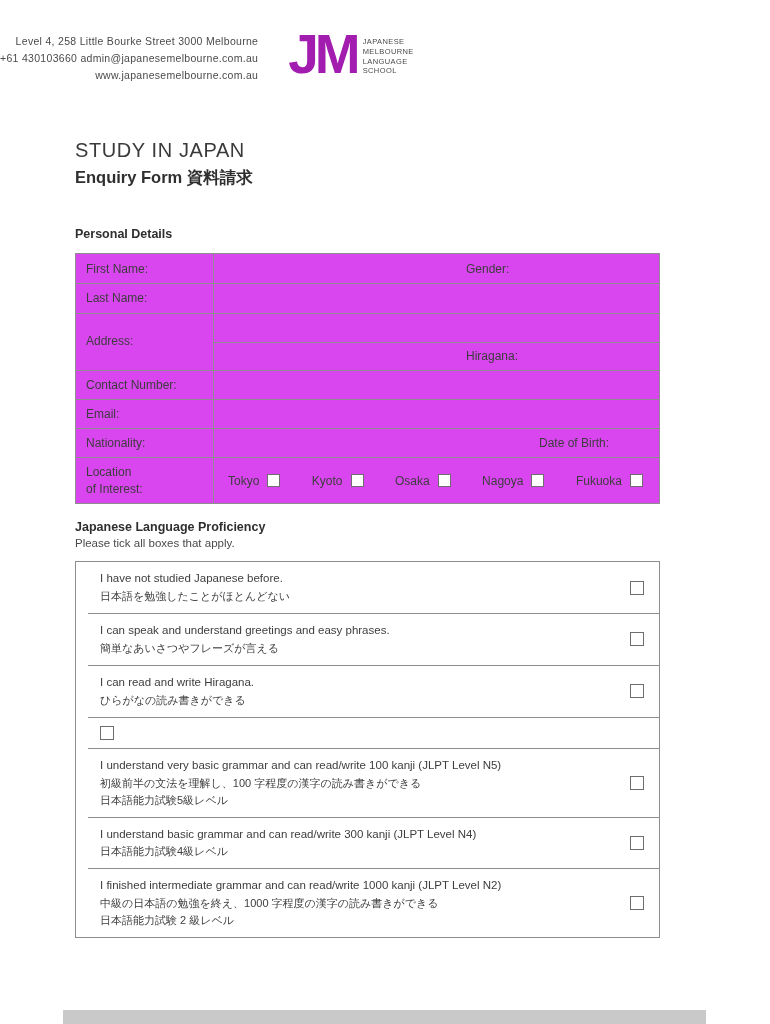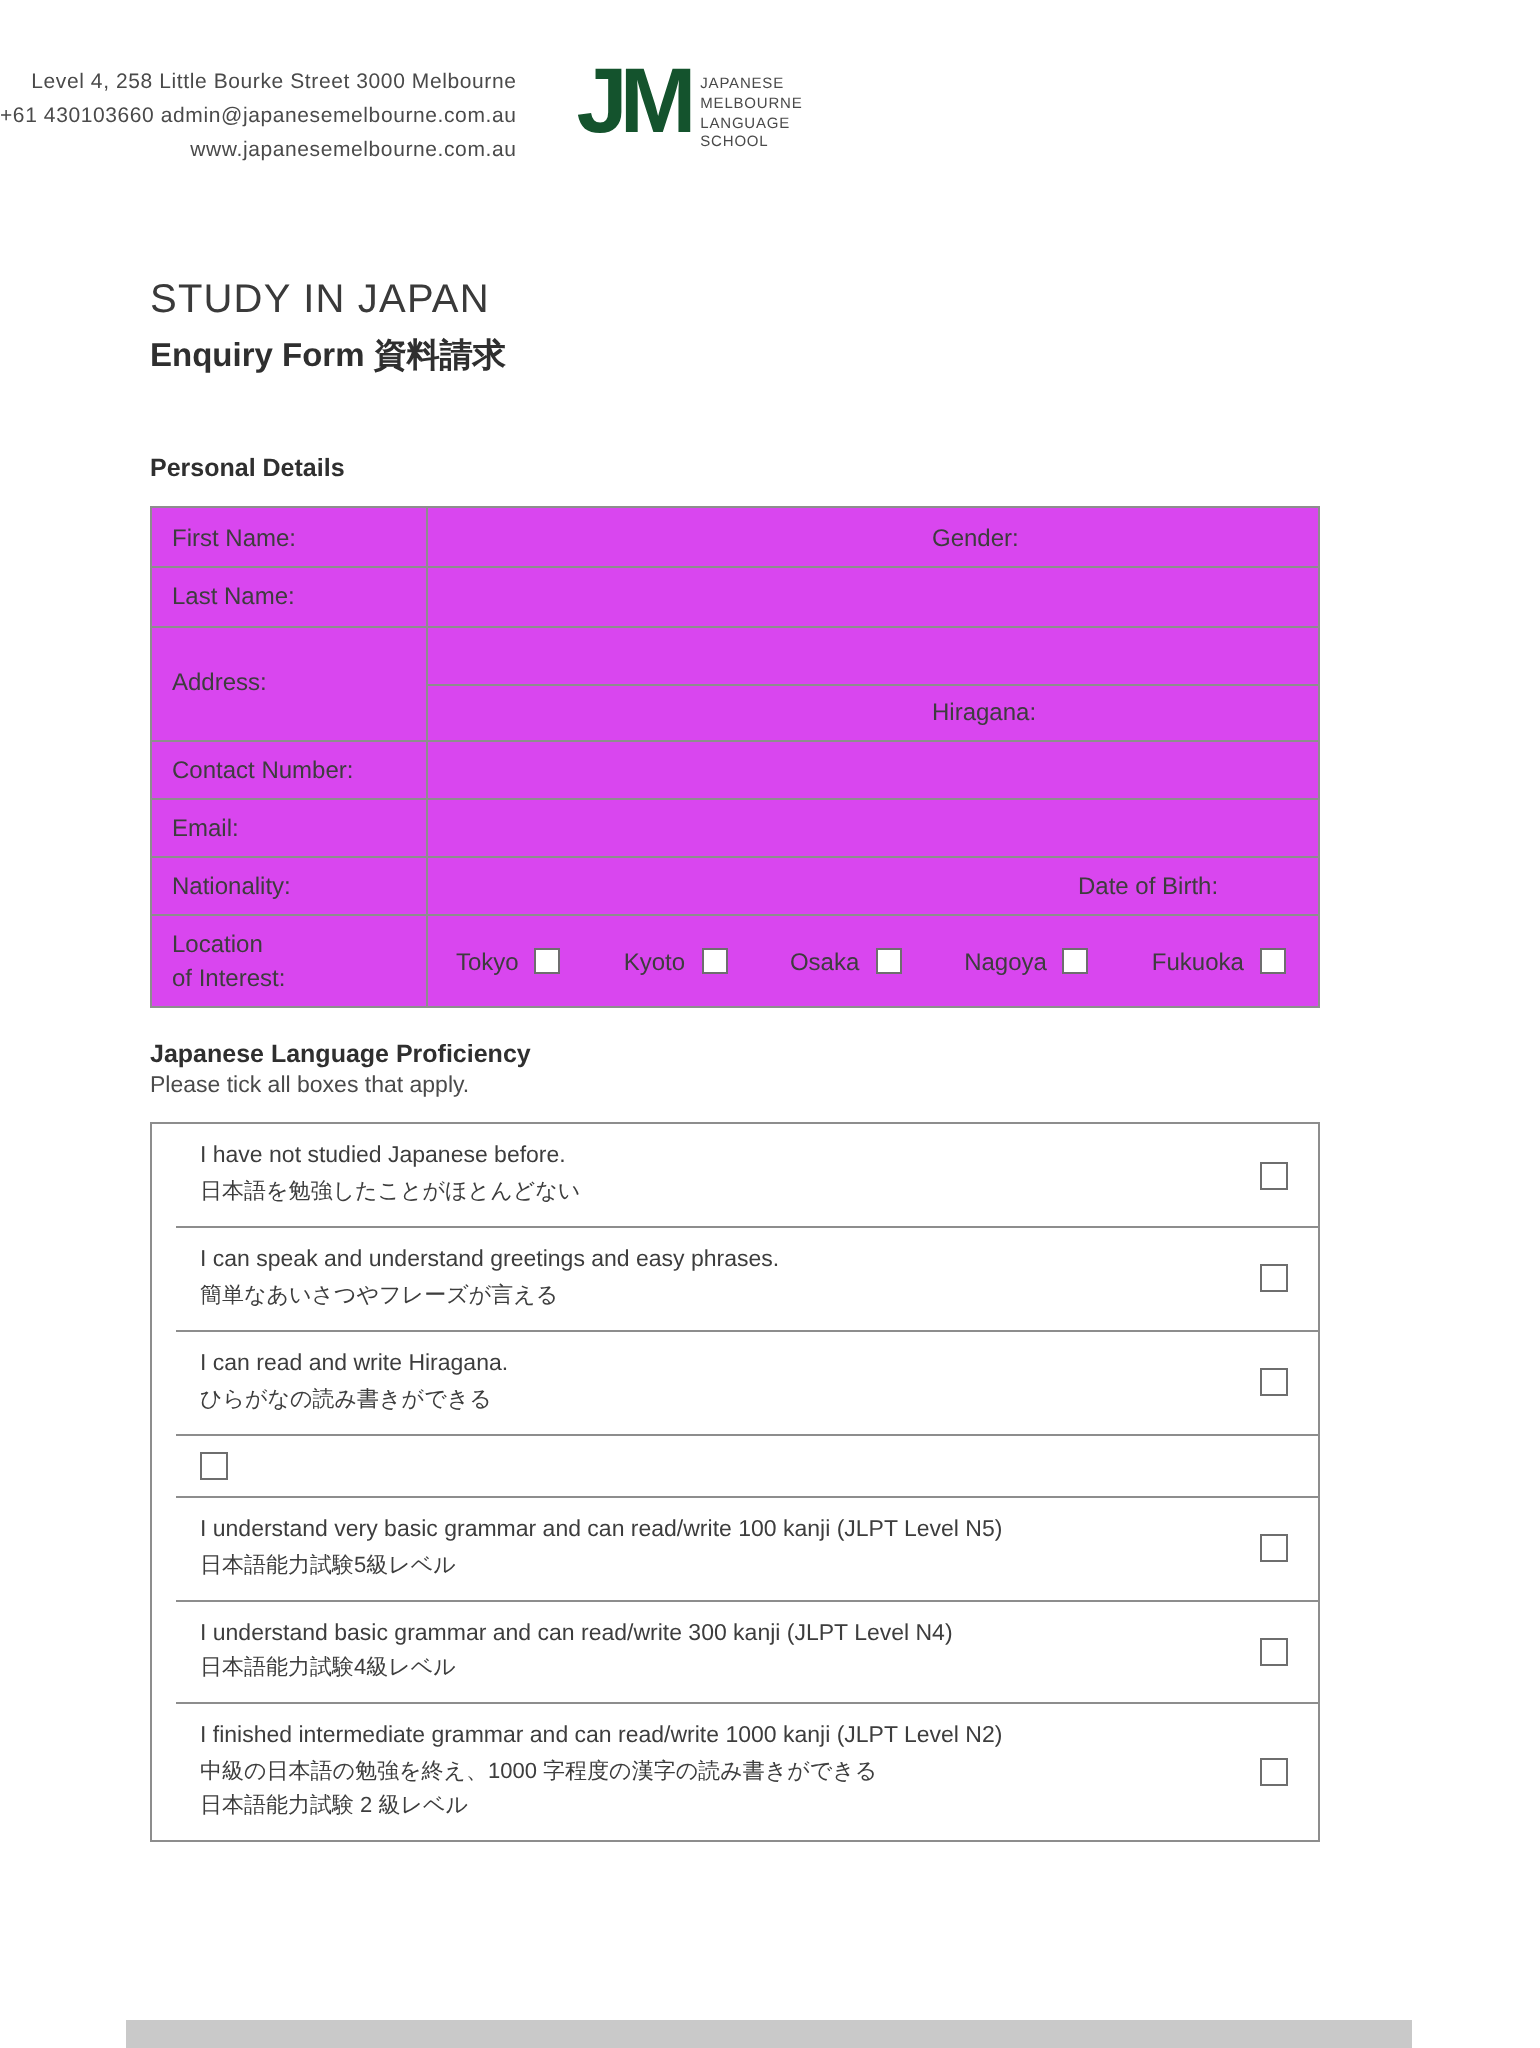--- a/index.html
+++ b/index.html
@@ -10,21 +10,21 @@
     color: #3d3d3d;
     position: relative;
     overflow: hidden;
   }
   .page { position: relative; width: 770px; height: 1024px; }
 
   
   .header { display: flex; justify-content: flex-start; align-items: flex-start; padding: 33px 48px 0 0; gap: 30px; }
   .contact { text-align: right; font-size: 10.5px; line-height: 1.6; color: #4a4a4a; letter-spacing: 0.3px; }
   .logo { display: flex; gap: 6px; align-items: flex-start; }
-  .jm { font-size: 46px; font-weight: 800; letter-spacing: -4px; line-height: 0.78; color: #14532d; }
+  .jm { font-size: 55px; font-weight: 800; letter-spacing: -4px; line-height: 0.78; color: #a21caf; }
   .logo-lines { font-size: 7.5px; line-height: 1.3; color: #4a4a4a; letter-spacing: 0.4px; padding-top: 4px; }
 
   
   .content { margin-left: 75px; width: 585px; }
 
   .title-block { margin-top: 56px; }
   .title1 { font-size: 20px; letter-spacing: 0.6px; color: #3a3a3a; font-weight: 400; }
   .title2 { font-size: 16.5px; font-weight: 700; margin-top: 5px; color: #2f2f2f; }
 
   .section-heading { font-size: 12.5px; font-weight: 700; color: #2f2f2f; }
@@ -211,20 +211,21 @@
         <span class="cb j-cb"></span>
       </div>
 
       <div class="j-row">
         <span class="cb j-cb"></span>
       </div>
 
       <div class="j-row">
         <div class="j-text">
           <div class="j-en">I understand very basic grammar and can read/write 100 kanji (JLPT Level N5)</div>
+          <div class="j-ja">初級前半の文法を理解し、100 字程度の漢字の読み書きができる</div>
           <div class="j-ja">日本語能力試験5級レベル</div>
         </div>
         <span class="cb j-cb"></span>
       </div>
 
       <div class="j-row">
         <div class="j-text">
           <div class="j-en">I understand basic grammar and can read/write 300 kanji (JLPT Level N4)</div>
           <div class="j-ja">日本語能力試験4級レベル</div>
         </div>

